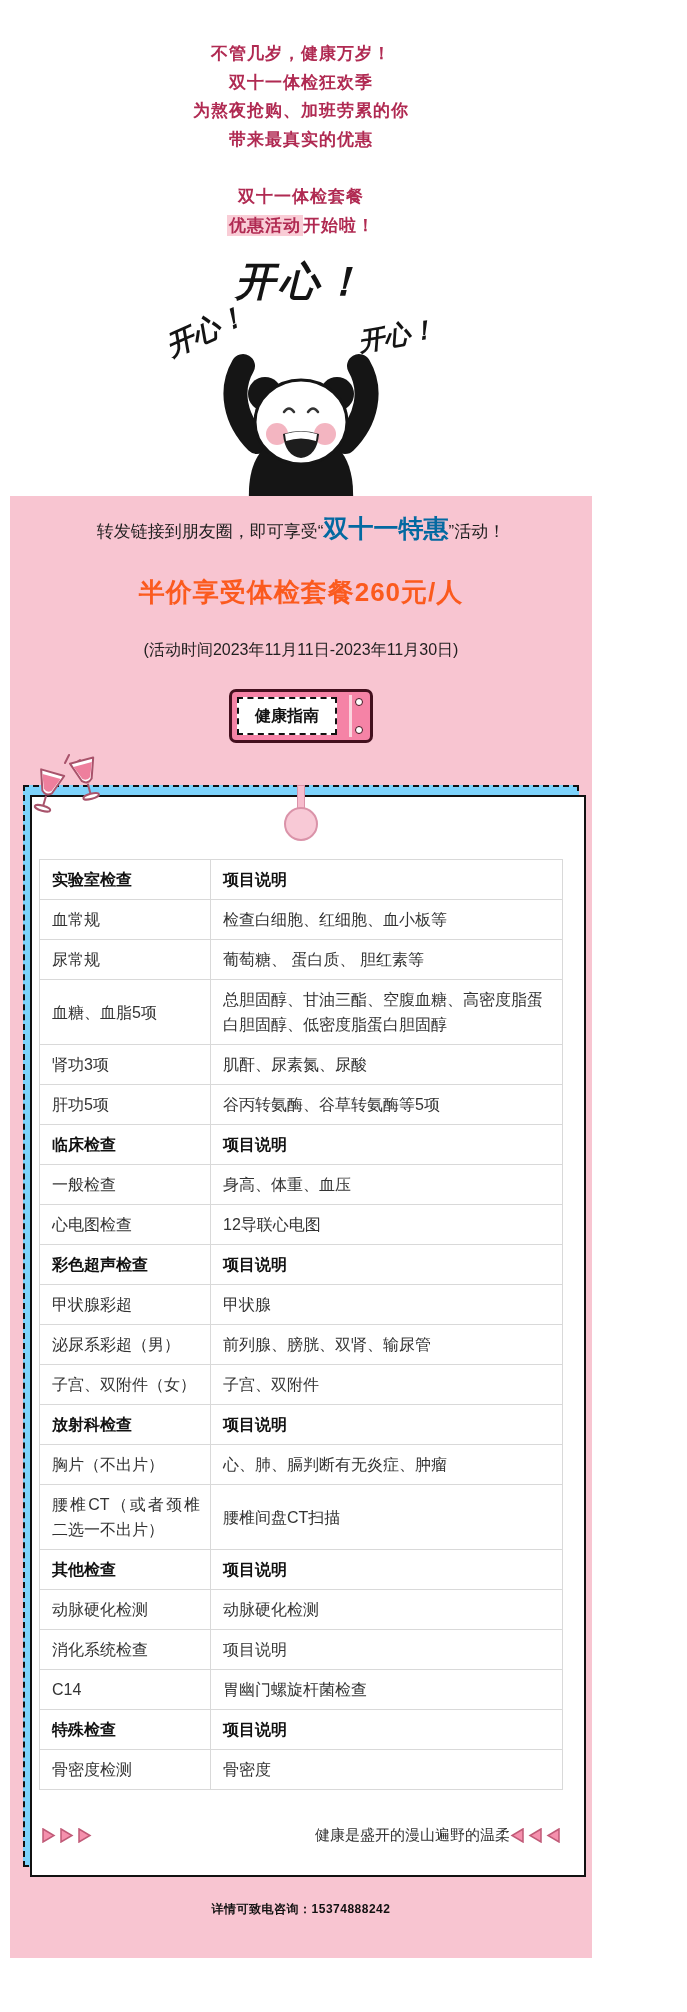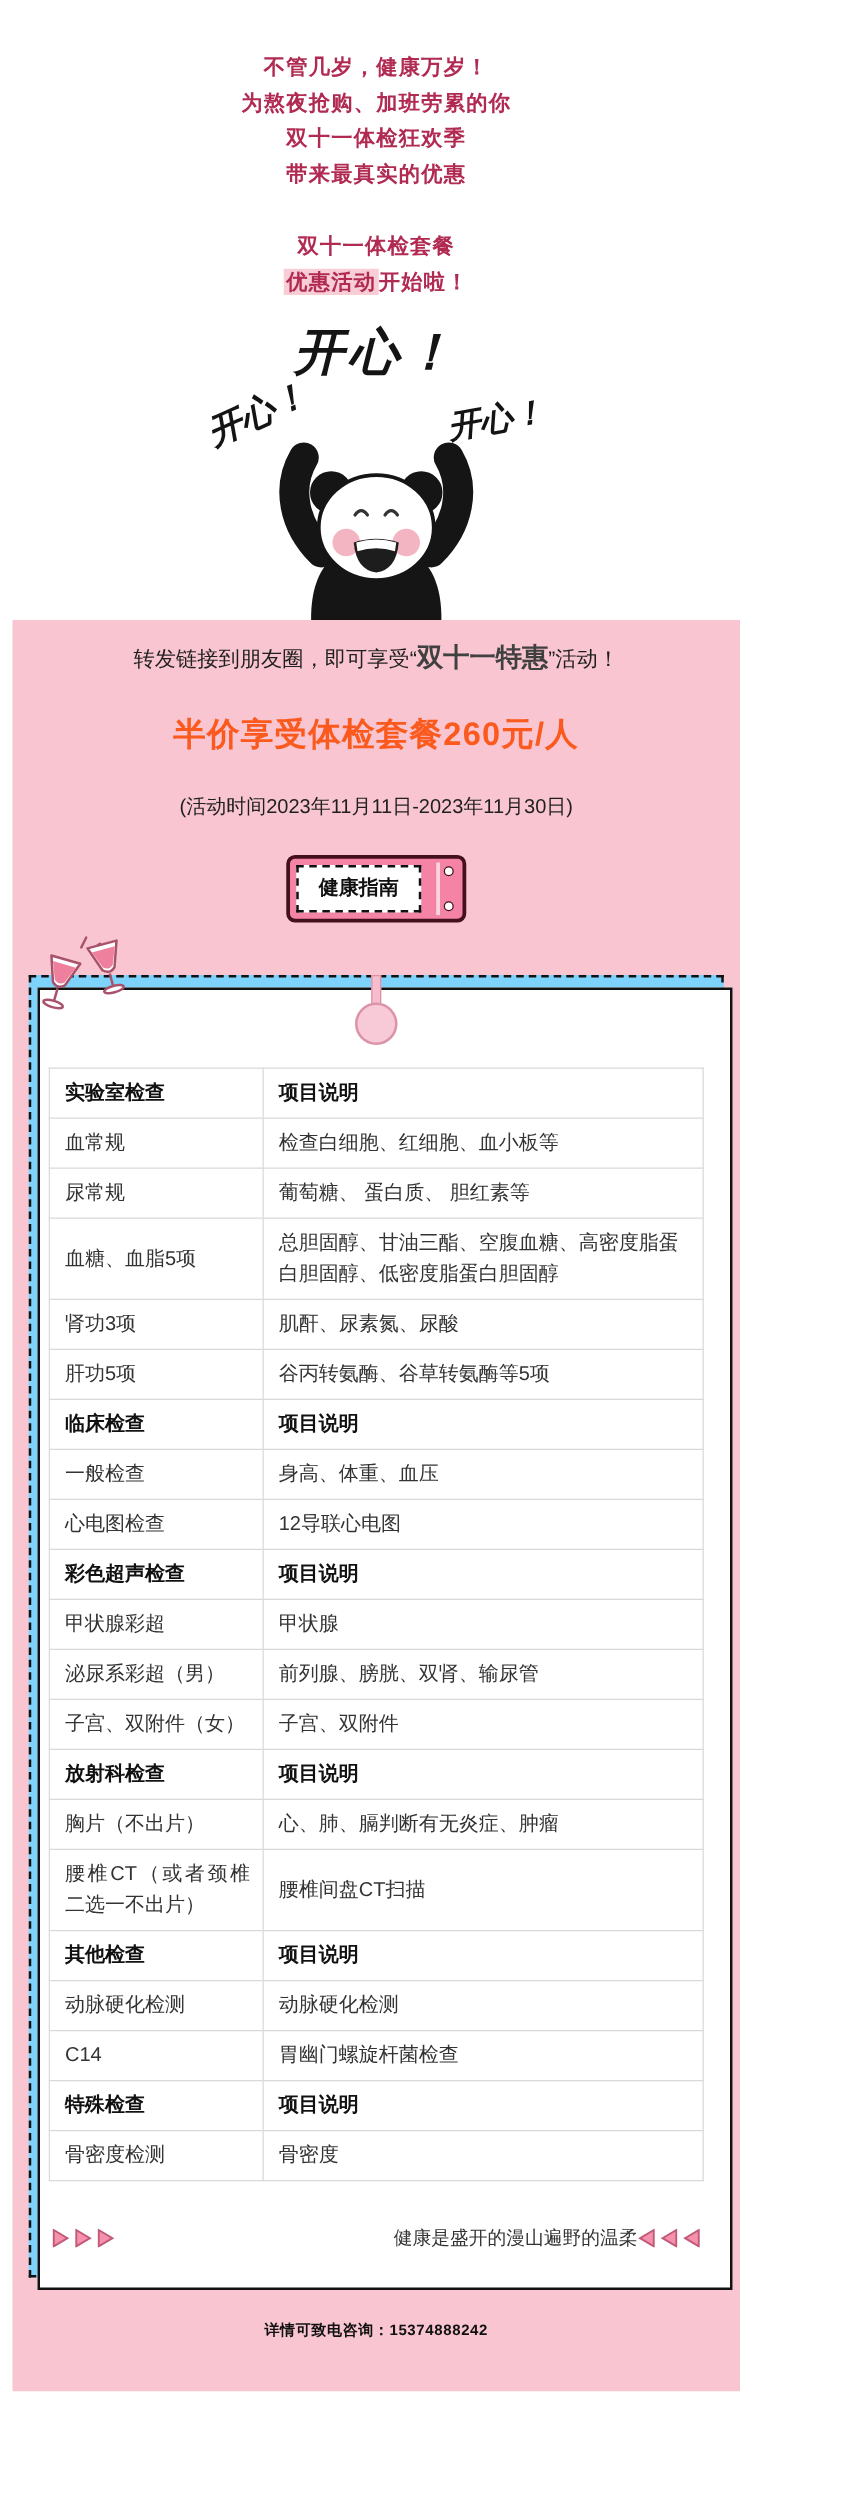--- a/index.html
+++ b/index.html
@@ -16,21 +16,21 @@
   .meme{position:relative;width:270px;height:242px;margin:14px auto 0;color:#141414;font-style:italic;}
   .kx{font-weight:900;white-space:nowrap;}
   .kx-main{position:absolute;top:0;left:50%;transform:translateX(-50%);font-size:40px;letter-spacing:4px;}
   .kx-left{position:absolute;left:-2px;top:58px;font-size:28px;transform:rotate(-24deg);}
   .kx-right{position:absolute;right:0;top:64px;font-size:26px;transform:rotate(-10deg);}
   .panda{position:absolute;bottom:-4px;left:50%;transform:translateX(-50%);width:200px;height:150px;}
 
   
   .pink{position:relative;margin:0 10px;background:#f8c5d1;padding:16px 0 40px;}
   .share-line{margin:0;text-align:center;font-size:17px;color:#1f1f1f;}
-  .share-red{color:#404040;font-weight:900;font-size:21px;}
+  .share-red{color:#0369a1;font-weight:900;font-size:25px;}
   .price{margin:30px 0 0;text-align:center;color:#fb5a1e;font-size:26px;font-weight:900;letter-spacing:1px;}
   .period{margin:30px 0 0;text-align:center;font-size:16px;color:#1f1f1f;}
 
   
   .badge{display:flex;width:fit-content;margin:28px auto 0;background:#f583a6;border:3px solid #43101e;border-radius:7px;padding:5px;position:relative;}
   .badge-main{background:#fff;border:2px dashed #111;padding:8px 16px;font-size:16px;font-weight:bold;color:#111;line-height:18px;}
   .badge-stub{position:relative;width:28px;}
   .badge-stub::before{content:"";position:absolute;left:12px;top:-2px;bottom:-2px;width:3px;background:#fbd4de;}
   .dot{position:absolute;right:2px;width:6px;height:6px;border-radius:50%;background:#fff;border:1px solid #43101e;}
   .d1{top:1px;} .d2{bottom:1px;}
@@ -60,22 +60,22 @@
   
   .contact{margin:34px 0 0;text-align:center;font-size:12px;font-weight:bold;color:#111;letter-spacing:.5px;}
 </style>
 </head>
 <body>
 
 <div class="page">
 
   <section class="intro">
     <p class="red-line">不管几岁，健康万岁！</p>
+    <p class="red-line">双十一体检狂欢季</p>
     <p class="red-line">为熬夜抢购、加班劳累的你</p>
-    <p class="red-line">双十一体检狂欢季</p>
     <p class="red-line">带来最真实的优惠</p>
     <p class="red-line mt">双十一体检套餐</p>
     <p class="red-line"><span class="hl">优惠活动</span><span>开始啦！</span></p>
   </section>
 
   <div class="meme">
     <div class="kx kx-main">开心！</div>
     <div class="kx kx-left">开心！</div>
     <div class="kx kx-right">开心！</div>
     <svg class="panda" viewBox="0 0 200 150" aria-hidden="true">
@@ -198,20 +198,24 @@
             </tr>
             <tr class="hdr">
               <td class="c1">其他检查</td>
               <td class="c2">项目说明</td>
             </tr>
             <tr>
               <td class="c1">动脉硬化检测</td>
               <td class="c2">动脉硬化检测</td>
             </tr>
             <tr>
+              <td class="c1">消化系统检查</td>
+              <td class="c2">项目说明</td>
+            </tr>
+            <tr>
               <td class="c1">C14</td>
               <td class="c2">胃幽门螺旋杆菌检查</td>
             </tr>
             <tr class="hdr">
               <td class="c1">特殊检查</td>
               <td class="c2">项目说明</td>
             </tr>
             <tr>
               <td class="c1">骨密度检测</td>
               <td class="c2">骨密度</td>

